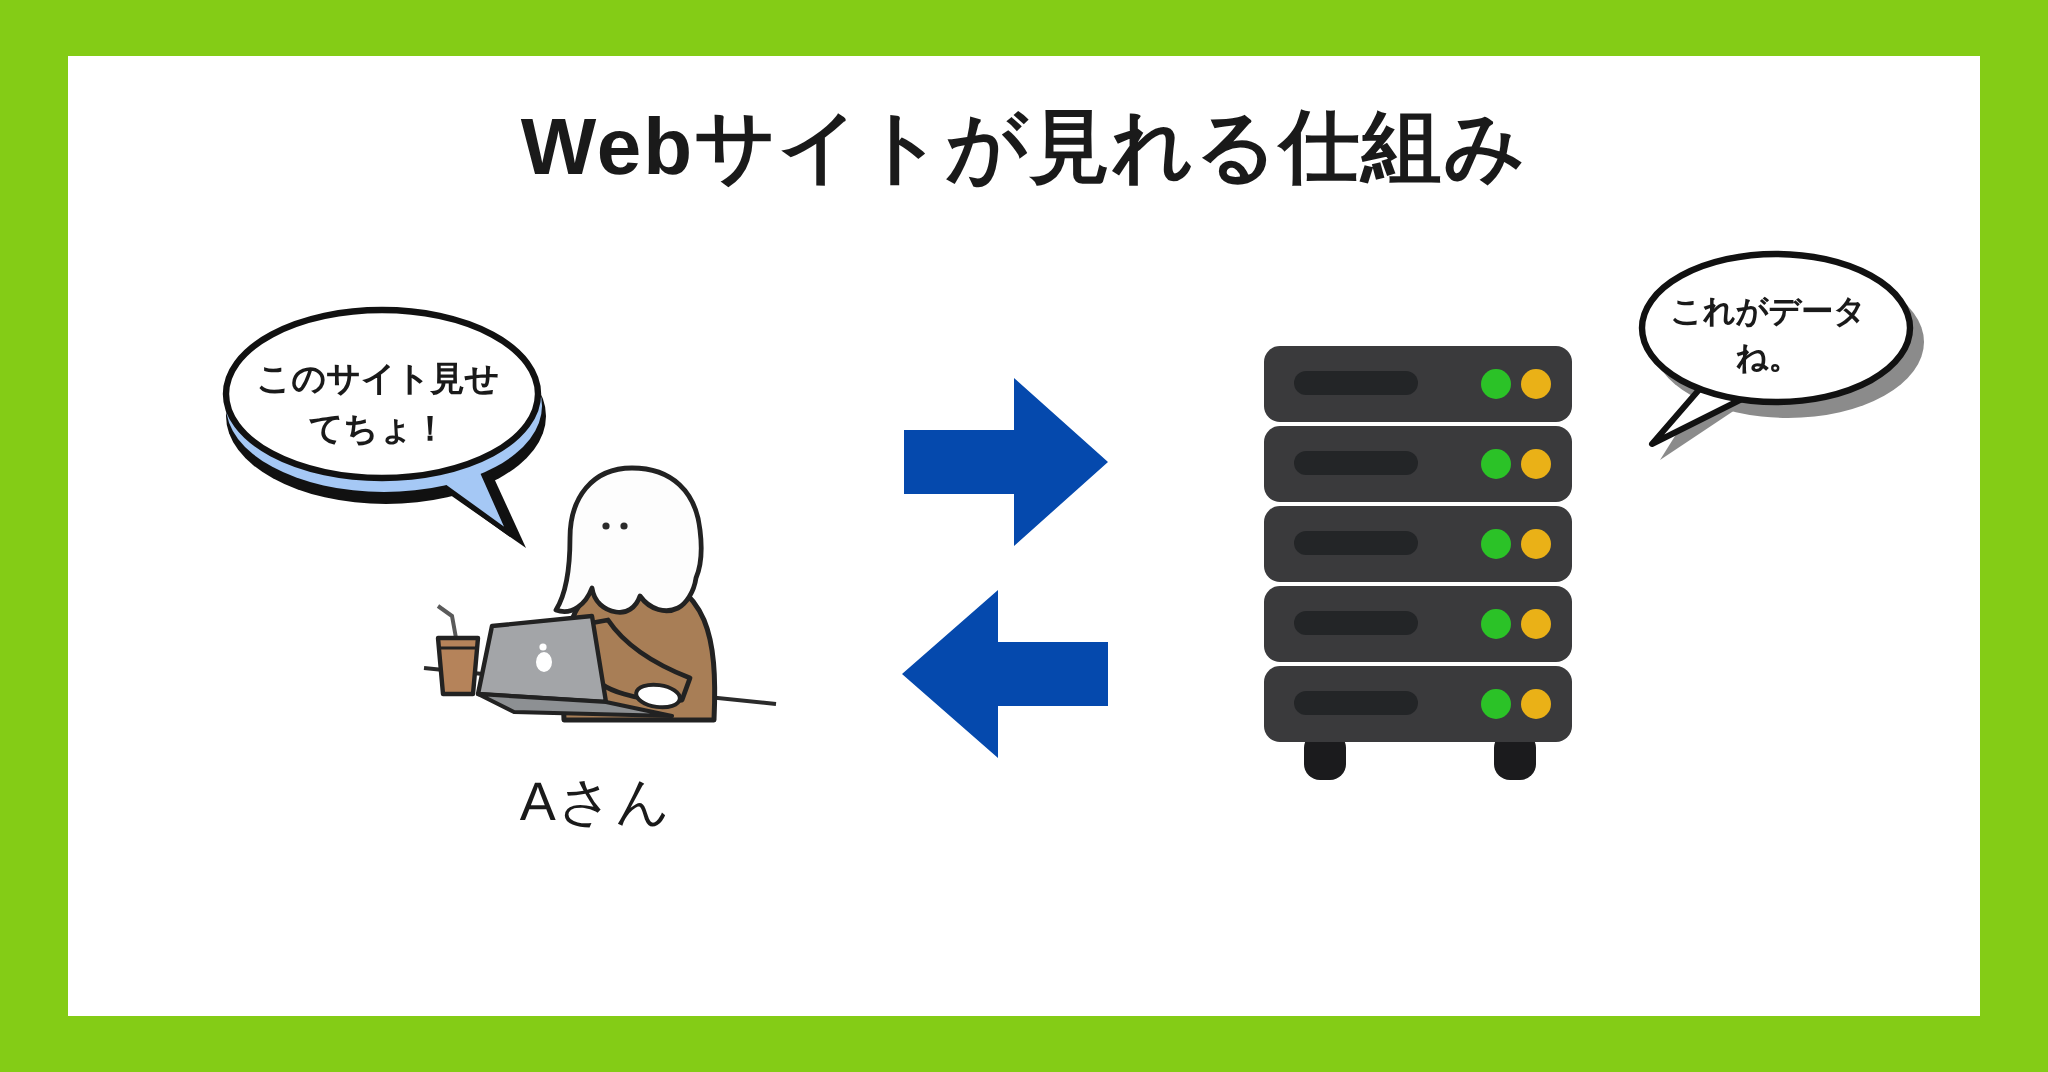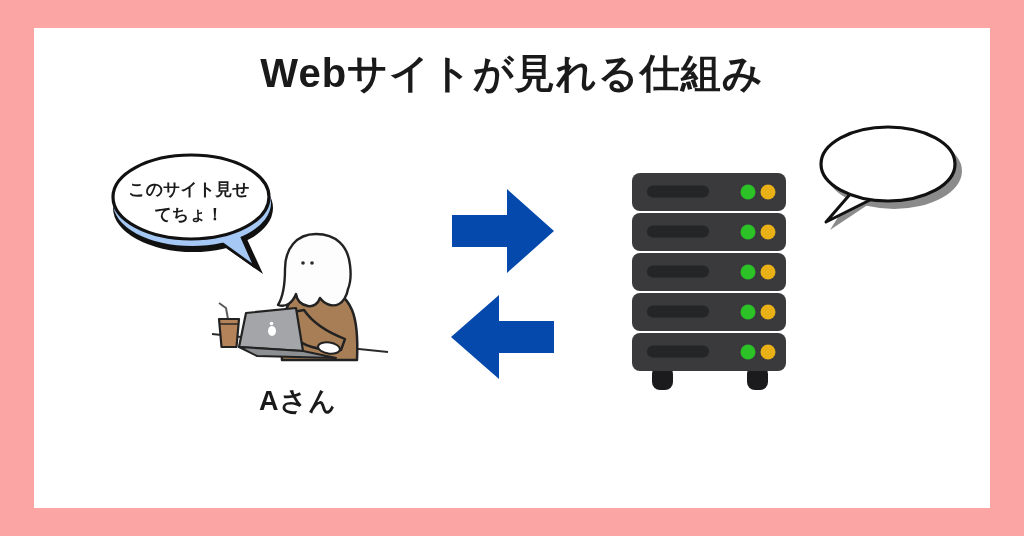--- a/index.html
+++ b/index.html
@@ -1,32 +1,32 @@
 <!DOCTYPE html>
 <html><head>
 <meta charset="utf-8">
 <style>
   html,body{margin:0;padding:0;background:#e8e8e8;}
   .canvas{
     position:relative;width:1024px;height:536px;overflow:hidden;
-    background:#fca5a5;
+    background:#84cc16;
     font-family:"Liberation Sans","DejaVu Sans",sans-serif;
     color:#1a1a1a;
   }
   .panel{position:absolute;left:34px;top:28px;right:34px;bottom:28px;background:#ffffff;}
   .abs{position:absolute;}
   .title{
     top:46px;left:0;width:1024px;text-align:center;
     font-size:40px;font-weight:800;letter-spacing:1px;color:#1a1a1a;
   }
   .flow-label{
     font-size:24px;font-weight:800;text-align:center;color:#1a1a1a;letter-spacing:1px;
   }
   .actor-label{
-    font-size:27px;font-weight:700;text-align:center;color:#1a1a1a;letter-spacing:1px;
+    font-size:27px;font-weight:400;text-align:center;color:#1a1a1a;letter-spacing:1px;
   }
   .server-label{
     font-size:29px;font-weight:800;text-align:center;color:#1a1a1a;letter-spacing:1px;
   }
   .bubble-text{
     text-align:center;font-weight:800;color:#1a1a1a;
   }
   .bubble-text.left{top:177px;left:110px;width:158px;font-size:17px;line-height:25px;}
   .bubble-text.right{top:145px;left:818px;width:132px;font-size:16px;line-height:23px;}
   svg{display:block;overflow:visible;}
@@ -116,13 +116,17 @@
         <circle cx="137" cy="180" r="7.5" fill="#eab117"></circle>
       </g>
   </svg>
 
   <svg class="abs" style="left:810px;top:116px;" width="158" height="120" viewBox="0 0 158 120">
     <ellipse cx="84" cy="55" rx="68" ry="38" fill="#8b8b8b"></ellipse>
     <polygon points="40,82 20,114 62,86" fill="#8b8b8b"></polygon>
     <polygon points="42,76 16,106 64,82" fill="#fff" stroke="#111" stroke-width="3" stroke-linejoin="round"></polygon>
     <ellipse cx="78" cy="48" rx="67" ry="37" fill="#fff" stroke="#111" stroke-width="3.2"></ellipse>
   </svg>
+  <div class="abs bubble-text right">
+    <div>これがデータ</div>
+    <div>ね。</div>
+  </div>
 </div>
 
 </body></html>

